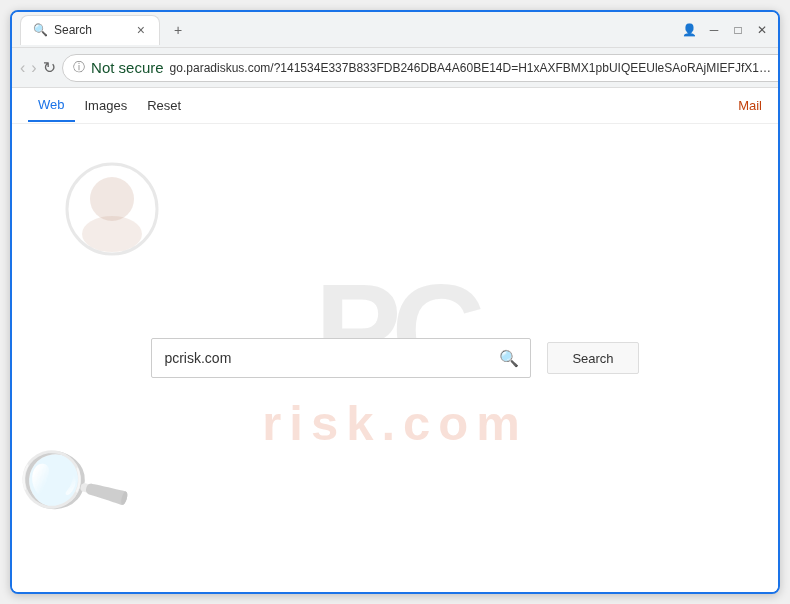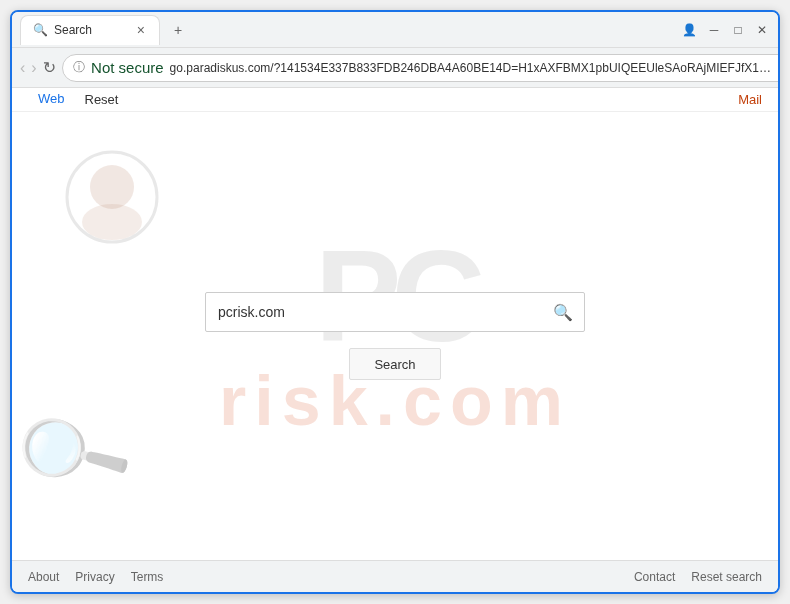--- a/index.html
+++ b/index.html
@@ -116,21 +116,21 @@
       color: #333;
     }
     .security-icon { color: #888; font-size: 12px; }
     .not-secure-label { color: #14532d; font-size: 15px; }
     .address-text { color: #333; font-size: 12px; flex: 1; overflow: hidden; text-overflow: ellipsis; white-space: nowrap; }
     .star-btn { color: #666; font-size: 14px; cursor: pointer; }
 
     
     .site-nav {
       background: #fff;
-      height: 24px;
+      height: 36px;
       display: flex;
       align-items: center;
       padding: 0 16px;
       border-bottom: 1px solid #eee;
     }
     .site-nav-item {
       padding: 8px 10px;
       font-size: 13px;
       color: #333;
       cursor: pointer;
@@ -173,33 +173,32 @@
     }
     .watermark-pc {
       font-size: 130px;
       font-weight: 900;
       color: rgba(200,200,200,0.35);
       line-height: 1;
       letter-spacing: -10px;
       font-family: Arial Black, sans-serif;
     }
     .watermark-risk {
-      font-size: 70px;
+      font-size: 49px;
       font-weight: 900;
       color: rgba(220,100,60,0.2);
       letter-spacing: 8px;
       font-family: Arial Black, sans-serif;
     }
 
     
     .search-form {
       position: relative;
       z-index: 10;
       display: flex;
-      flex-direction: column;
       align-items: center;
       gap: 16px;
     }
     .search-input-wrapper {
       position: relative;
       width: 380px;
     }
     .search-input {
       width: 100%;
       height: 40px;
@@ -275,20 +274,21 @@
       <span class="security-icon">ⓘ</span>
       <span class="not-secure-label">Not secure</span>
       <span class="address-text">go.paradiskus.com/?141534E337B833FDB246DBA4A60BE14D=H1xAXFBMX1pbUIQEEUleSAoRAjMIEFJfX1hHX1...</span>
       <span class="star-btn">☆</span>
     </div>
 
   </div>
 
   <div class="site-nav">
     <a class="site-nav-item active">Web</a>
+    <a class="site-nav-item">Images</a>
     <a class="site-nav-item">Reset</a>
     <div class="site-nav-spacer"></div>
     <span class="site-nav-mail">Mail</span>
   </div>
 
   <div class="main-content">
 
     <div class="watermark">
       <div style="display:flex; align-items:center; gap:0; margin-bottom:0;">
         
@@ -307,26 +307,14 @@
 
     <div class="search-form">
       <div class="search-input-wrapper">
         <input type="text" class="search-input" value="pcrisk.com" style="">
         <span class="search-input-icon">🔍</span>
       </div>
       <button class="search-button">Search</button>
     </div>
   </div>
 
-  <div class="footer">
-    <div class="footer-left">
-      <span class="footer-link">About</span>
-      <span class="footer-link">Privacy</span>
-      <span class="footer-link">Terms</span>
-    </div>
-    <div class="footer-spacer"></div>
-    <div class="footer-right">
-      <span class="footer-link">Contact</span>
-      <span class="footer-link">Reset search</span>
-    </div>
-  </div>
 
 </div>
 
 </body></html>

